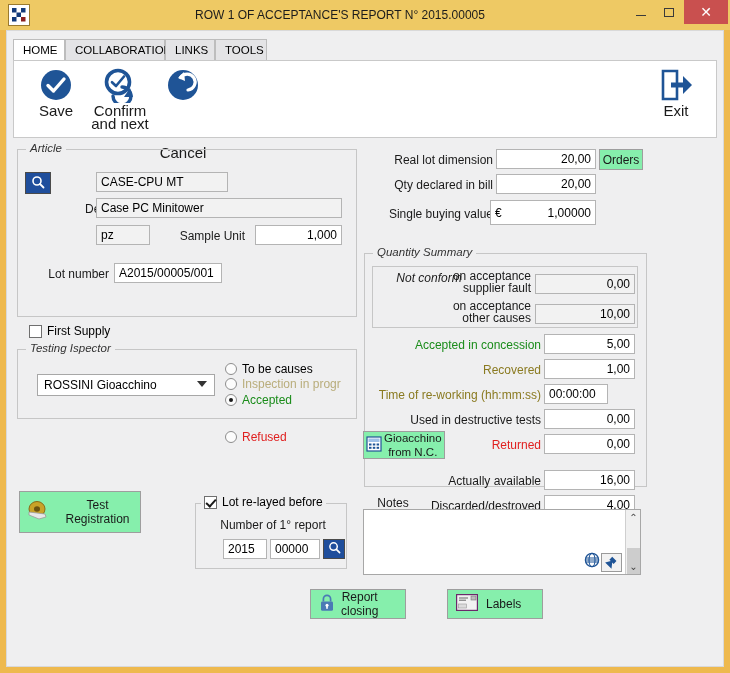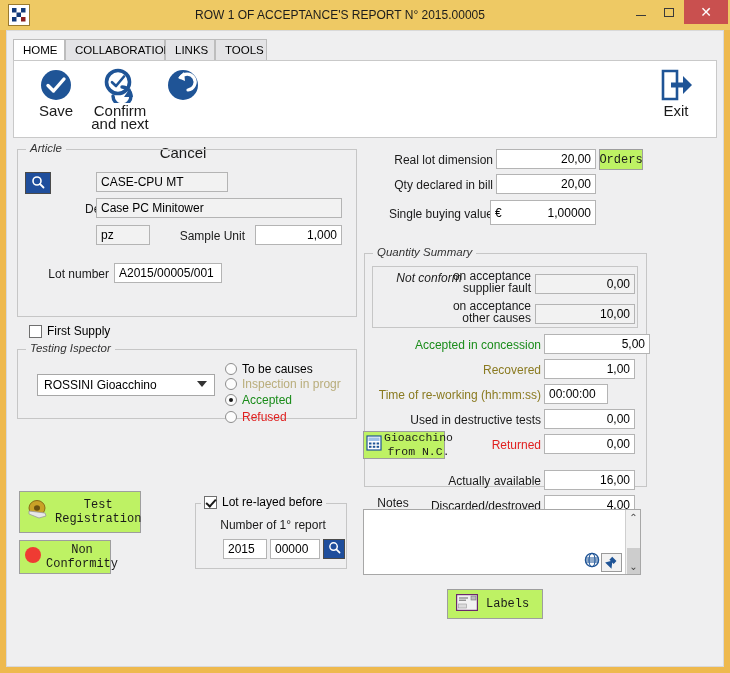--- a/index.html
+++ b/index.html
@@ -91,24 +91,24 @@
     position:absolute;box-sizing:border-box;
     background:#fff;border:1px solid #b4b4b4;
     font-family:"Liberation Sans", sans-serif;font-size:12px;color:#000;
     padding:1px 4px;line-height:17px;height:20px;
     white-space:nowrap;overflow:hidden;
   }
   .fld.ro{background:#f2f2f2;}
   .fld.num{text-align:right;}
   .btn{
     position:absolute;box-sizing:border-box;
-    background:#bef264;border:1px solid #9e9e9e;
+    background:#86efac;border:1px solid #9e9e9e;
     font-size:12px;color:#1a1a1a;
     display:flex;align-items:center;justify-content:center;
-    text-align:center;line-height:14px;font-family:Liberation Mono, monospace;
+    text-align:center;line-height:14px;
   }
   .icon-btn{
     position:absolute;box-sizing:border-box;
     background:#1f4e9c;border:1px solid #4a4a4a;
     display:flex;align-items:center;justify-content:center;
   }
   .radio-row{position:absolute;display:flex;align-items:center;white-space:nowrap;font-size:12px;}
   .radio{
     width:12px;height:12px;border-radius:50%;
     border:1px solid #8d8d8d;background:#fcfcfc;margin-right:5px;
@@ -283,21 +283,21 @@
       <span>To be causes</span>
     </div>
     <div class="radio-row gray" style="left:218px;top:346px;width:122px;overflow:hidden;">
       <i class="radio"></i>
       <span>Inspection in progr</span>
     </div>
     <div class="radio-row green" style="left:218px;top:362px;">
       <i class="radio on"></i>
       <span>Accepted</span>
     </div>
-    <div class="radio-row red" style="left:218px;top:379px;justify-content:center;">
+    <div class="radio-row red" style="left:218px;top:399px;justify-content:center;">
       <i class="radio"></i>
       <span>Refused</span>
     </div>
 
     <div class="lbl" style="left:370px;top:122px;width:116px;">Real lot dimension</div>
     <div class="fld num" style="left:489px;top:118px;width:100px;">20,00</div>
     <div class="btn" style="left:592px;top:118px;width:44px;height:21px;">Orders</div>
 
     <div class="lbl" style="left:370px;top:147px;width:116px;">Qty declared in bill</div>
     <div class="fld num" style="left:489px;top:143px;width:100px;">20,00</div>
@@ -317,21 +317,21 @@
 
     <div class="lbl" style="left:418px;top:238px;width:106px;">on acceptance</div>
     <div class="lbl" style="left:418px;top:250px;width:106px;">supplier fault</div>
     <div class="fld num ro" style="left:528px;top:243px;width:100px;">0,00</div>
 
     <div class="lbl" style="left:418px;top:268px;width:106px;">on acceptance</div>
     <div class="lbl" style="left:418px;top:280px;width:106px;">other causes</div>
     <div class="fld num ro" style="left:528px;top:273px;width:100px;">10,00</div>
 
     <div class="lbl green" style="left:390px;top:307px;width:144px;">Accepted in concession</div>
-    <div class="fld num" style="left:537px;top:303px;width:106px;">5,00</div>
+    <div class="fld num" style="left:537px;top:303px;width:91px;">5,00</div>
 
     <div class="lbl olive" style="left:430px;top:332px;width:104px;">Recovered</div>
     <div class="fld num" style="left:537px;top:328px;width:91px;">1,00</div>
 
     <div class="lbl olive" style="left:370px;top:357px;width:164px;">Time of re-working (hh:mm:ss)</div>
     <div class="fld" style="left:537px;top:353px;width:64px;">00:00:00</div>
 
     <div class="lbl" style="left:390px;top:382px;width:144px;">Used in destructive tests</div>
     <div class="fld num" style="left:537px;top:378px;width:91px;">0,00</div>
 
@@ -367,31 +367,20 @@
       <span style="margin-right:5px;">
         <svg width="24" height="24" viewBox="0 0 24 24">
           <ellipse cx="11" cy="10" rx="8" ry="7.5" fill="#c9a227" stroke="#8a6a15" stroke-width="1"></ellipse>
           <ellipse cx="11" cy="10" rx="3" ry="2.8" fill="#6b5210"></ellipse>
           <path d="M3 13 L3 16 L13 20 L20 18 L19 15 Z" fill="#e8e8e8" stroke="#9a9a9a" stroke-width="0.8"></path>
         </svg>
       </span>
       <span>Test Registration</span>
     </div>
 
-    <div class="btn" style="left:12px;top:509px;width:92px;height:34px;justify-content:flex-start;padding-left:4px;">
-      <span style="margin-right:4px;">
-        <svg width="18" height="18" viewBox="0 0 18 18">
-            <circle cx="9" cy="9" r="8" fill="#ef3b33"></circle>
-          </svg>
-      </span>
-      <span style="display:flex;flex-direction:column;align-items:center;">
-        <span>Non</span>
-        <span>Conformity</span>
-      </span>
-    </div>
 
     <div class="group" style="left:188px;top:472px;width:152px;height:66px;"></div>
     <div class="cbrow" style="left:194px;top:464px;background:#efeff0;padding:0 3px;">
       <i class="check on"></i>
       <span>Lot re-layed before</span>
     </div>
     <div class="lbl left" style="left:196px;top:487px;width:140px;">Number of 1° report</div>
     <div class="fld" style="left:216px;top:508px;width:44px;">2015</div>
     <div class="fld" style="left:263px;top:508px;width:50px;">00000</div>
     <div class="icon-btn" style="left:316px;top:508px;width:22px;height:20px;">
@@ -418,20 +407,34 @@
           <path d="M1.6 6 H14.4 M1.6 10 H14.4 M1.4 8 H14.6" stroke="#1f5496" stroke-width="1.1"></path>
         </svg>
       </span>
       <span style="position:absolute;right:18px;bottom:2px;width:19px;height:17px;border:1px solid #9a9a9a;background:#f2f2f2;display:flex;align-items:center;justify-content:center;">
         <svg width="13" height="13" viewBox="0 0 13 13">
           <path d="M2 11 L5 6 L3 6 L3 2 L9 2 L9 6 L7 6 L11 11 Z" fill="#1f5496" transform="rotate(45 6.5 6.5)"></path>
         </svg>
       </span>
     </div>
 
+    <div class="btn" style="left:303px;top:558px;width:96px;height:30px;justify-content:flex-start;padding-left:8px;">
+      <span style="margin-right:6px;">
+        <svg width="16" height="18" viewBox="0 0 16 18">
+          <path d="M4.4 7.5 V5 a3.6 3.6 0 0 1 7.2 0 V7.5" fill="none" stroke="#4a7ab5" stroke-width="1.7"></path>
+          <rect x="2" y="7.4" width="12" height="9.4" rx="1.4" fill="#4a7ab5"></rect>
+          <circle cx="8" cy="11.2" r="1.5" fill="#fff"></circle>
+          <rect x="7.2" y="11.6" width="1.6" height="3.2" fill="#fff"></rect>
+        </svg>
+      </span>
+      <span style="display:flex;flex-direction:column;align-items:center;">
+        <span>Report</span>
+        <span>closing</span>
+      </span>
+    </div>
 
     <div class="btn" style="left:440px;top:558px;width:96px;height:30px;justify-content:flex-start;padding-left:8px;">
       <span style="margin-right:8px;">
         <svg width="22" height="17" viewBox="0 0 22 17">
           <rect x="0.6" y="0.6" width="20.8" height="15.8" fill="#f2f2f2" stroke="#6b2a6b" stroke-width="1.2"></rect>
           <rect x="15" y="2" width="5" height="4" fill="#bdbdbd" stroke="#777" stroke-width="0.6"></rect>
           <path d="M3 4 H12 M3 6.2 H10" stroke="#666" stroke-width="1"></path>
           <rect x="2.5" y="10" width="8" height="4" fill="#dcdcdc" stroke="#999" stroke-width="0.6"></rect>
         </svg>
       </span>

